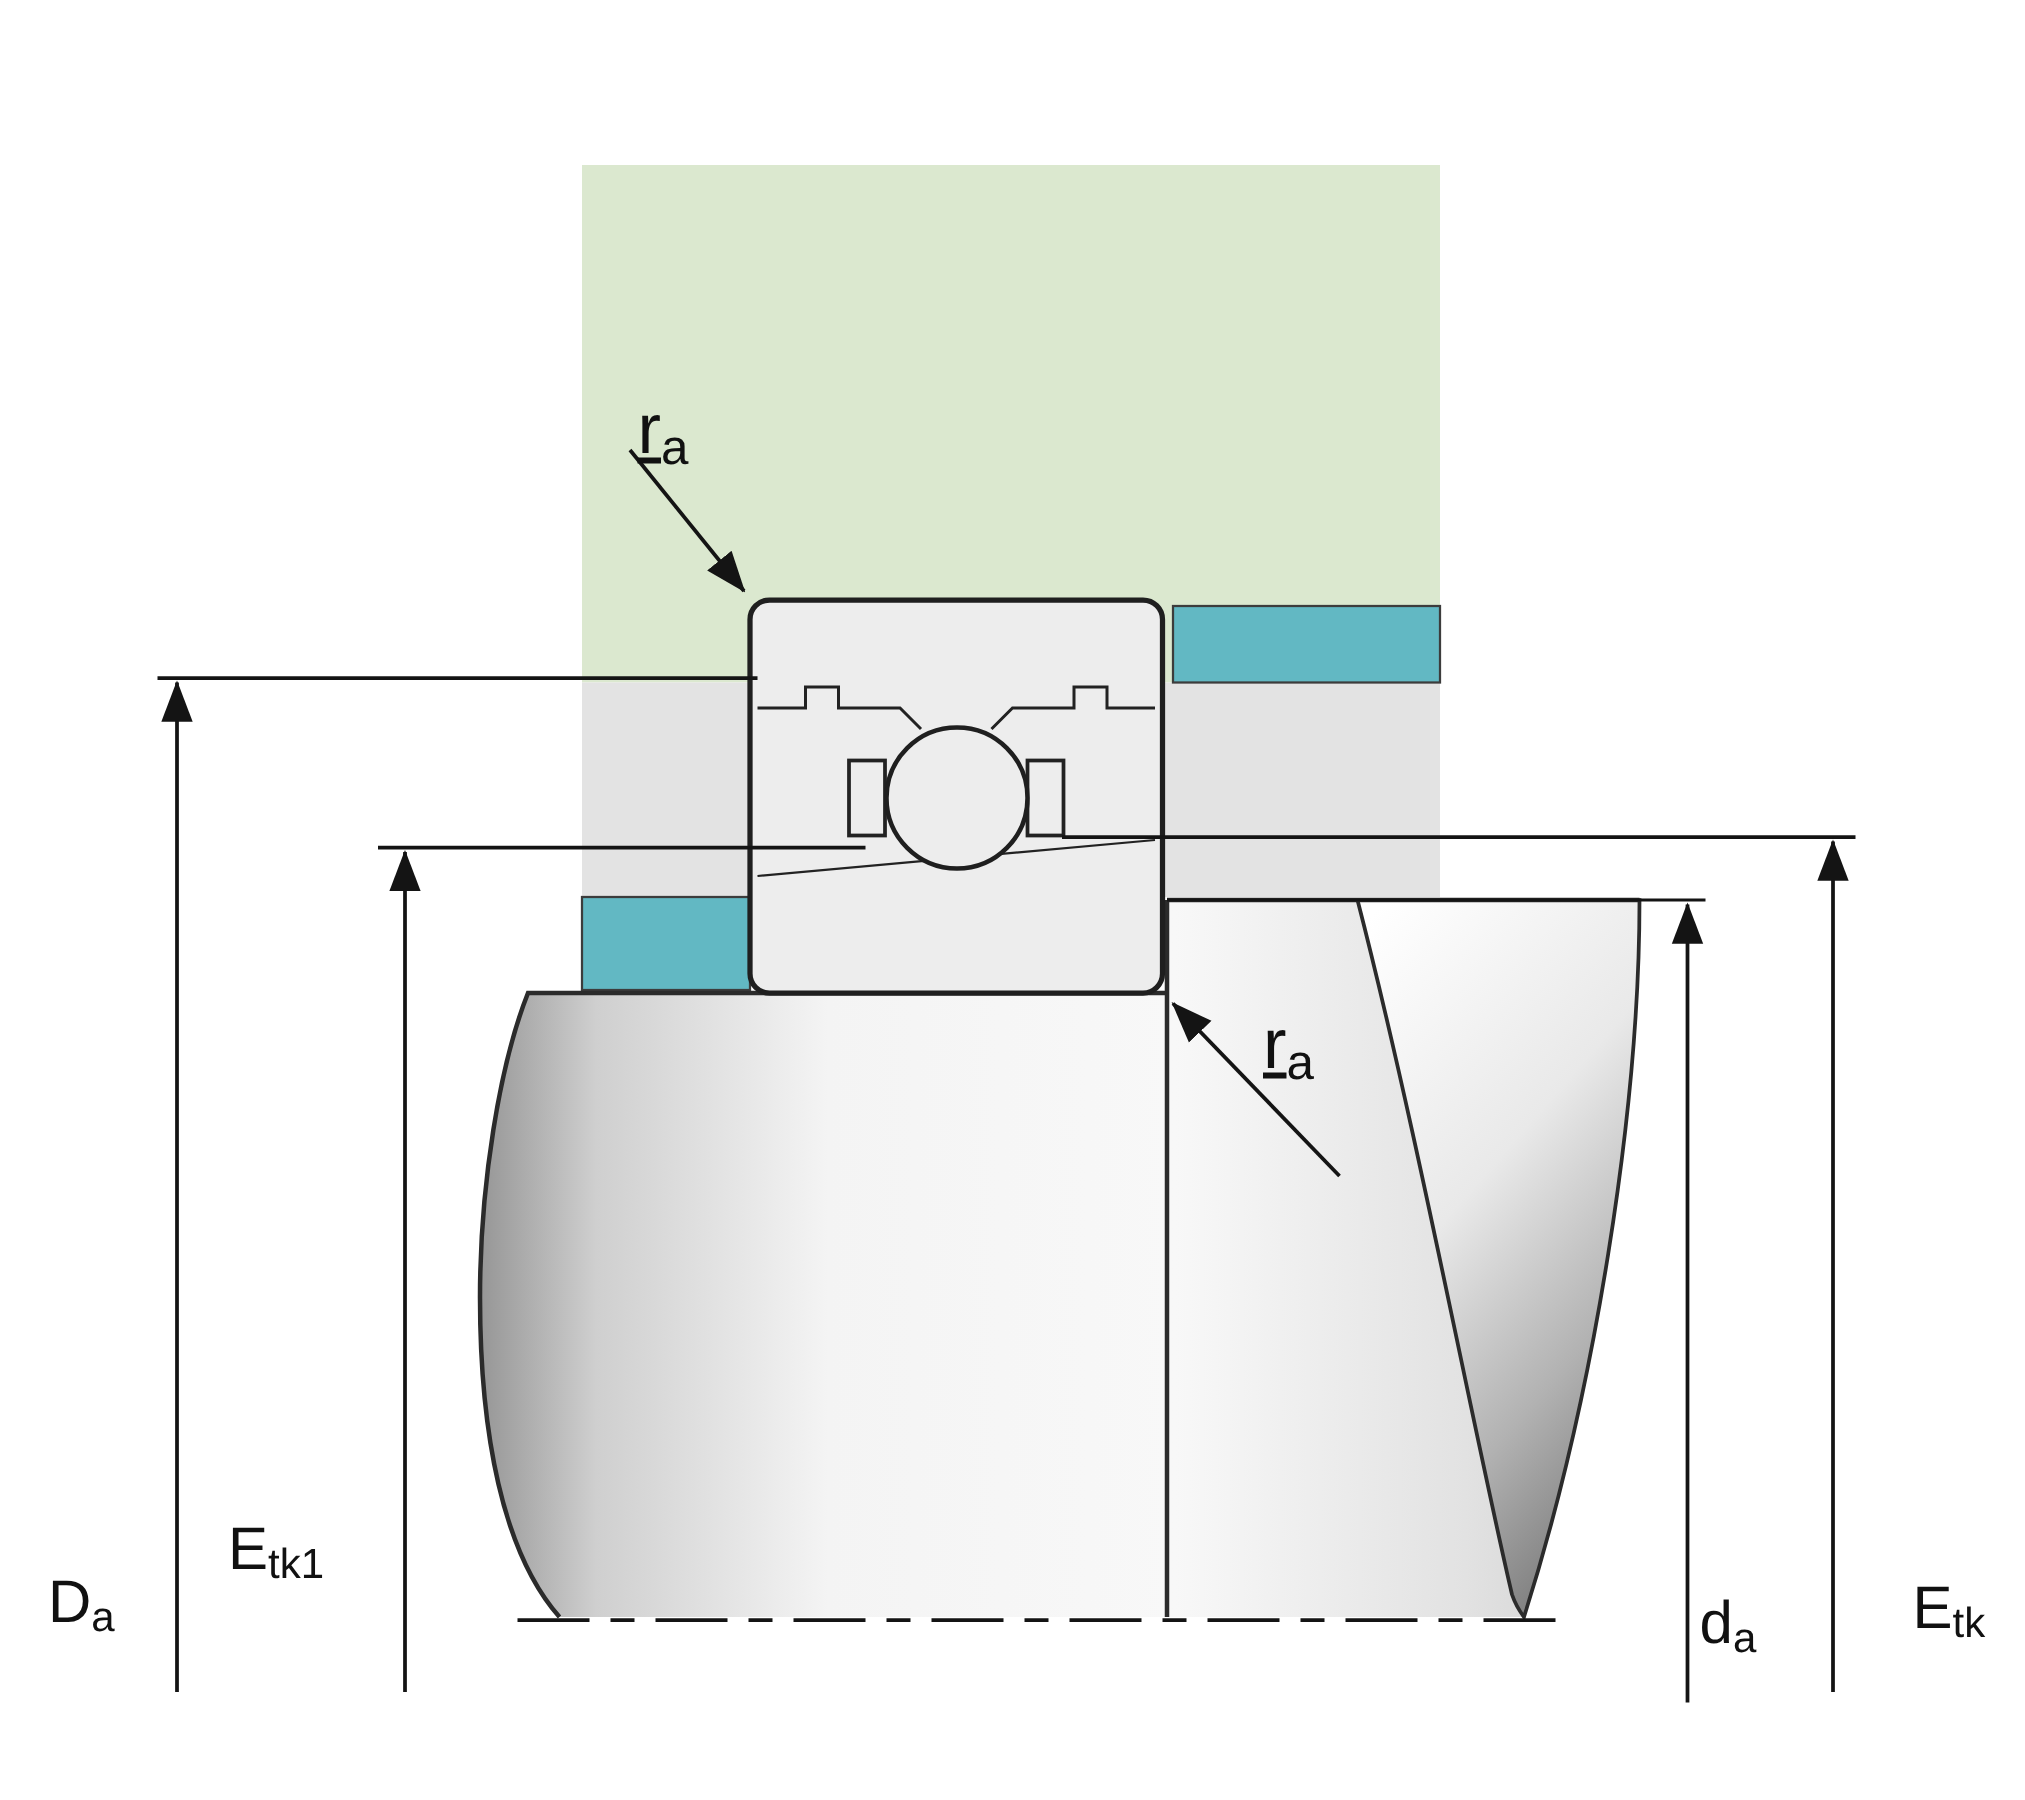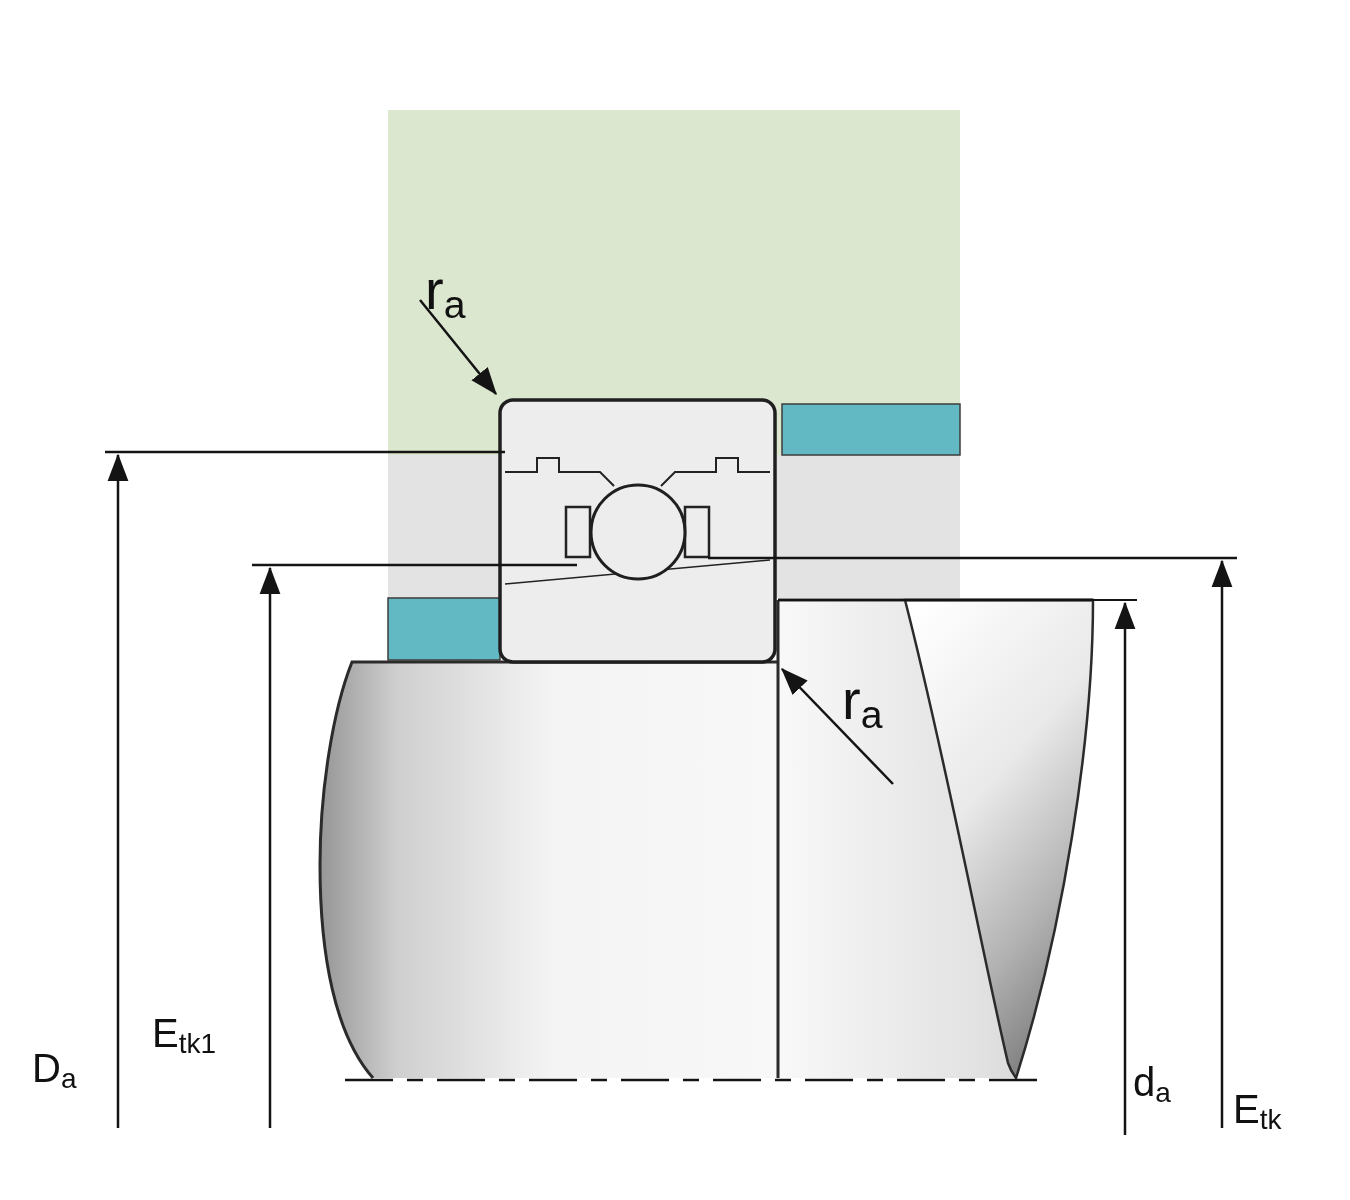--- a/index.html
+++ b/index.html
@@ -2,21 +2,21 @@
 <html><head>
 <meta charset="utf-8">
 <style>
   html,body{margin:0;padding:0;background:#ffffff;}
   .canvas{position:relative;width:1350px;height:1200px;background:#ffffff;overflow:hidden;
           font-family:"Liberation Sans",sans-serif;}
   .canvas svg{position:absolute;left:0;top:0;}
   .lbl{position:absolute;font-family:"Liberation Sans",sans-serif;font-size:40px;line-height:1;
        color:#111;white-space:nowrap;user-select:none;}
   .lbl .sub{font-size:0.70em;vertical-align:-0.22em;}
-  .lbl.small{font-size:56px;}
+  .lbl.small{font-size:47px;text-decoration:underline;}
 </style>
 </head>
 <body>
 
 <div class="canvas">
 
   <svg width="1350" height="1200" viewBox="0 0 1350 1200">
     <defs>
       <linearGradient id="shaftGrad" x1="0" y1="0" x2="1" y2="0">
         <stop offset="0" stop-color="#969696"></stop>
@@ -94,17 +94,17 @@
   </div>
 
   <div class="lbl small" style="left:842px;top:672px;">
     <span>r</span><span class="sub">a</span>
   </div>
 
   <div class="lbl" style="left:1133px;top:1062px;">
     <span>d</span><span class="sub">a</span>
   </div>
 
-  <div class="lbl" style="left:1233px;top:1052px;margin-top:37px;">
+  <div class="lbl" style="left:1275px;top:1052px;">
     <span>E</span><span class="sub">tk</span>
   </div>
 
 </div>
 
 </body></html>

